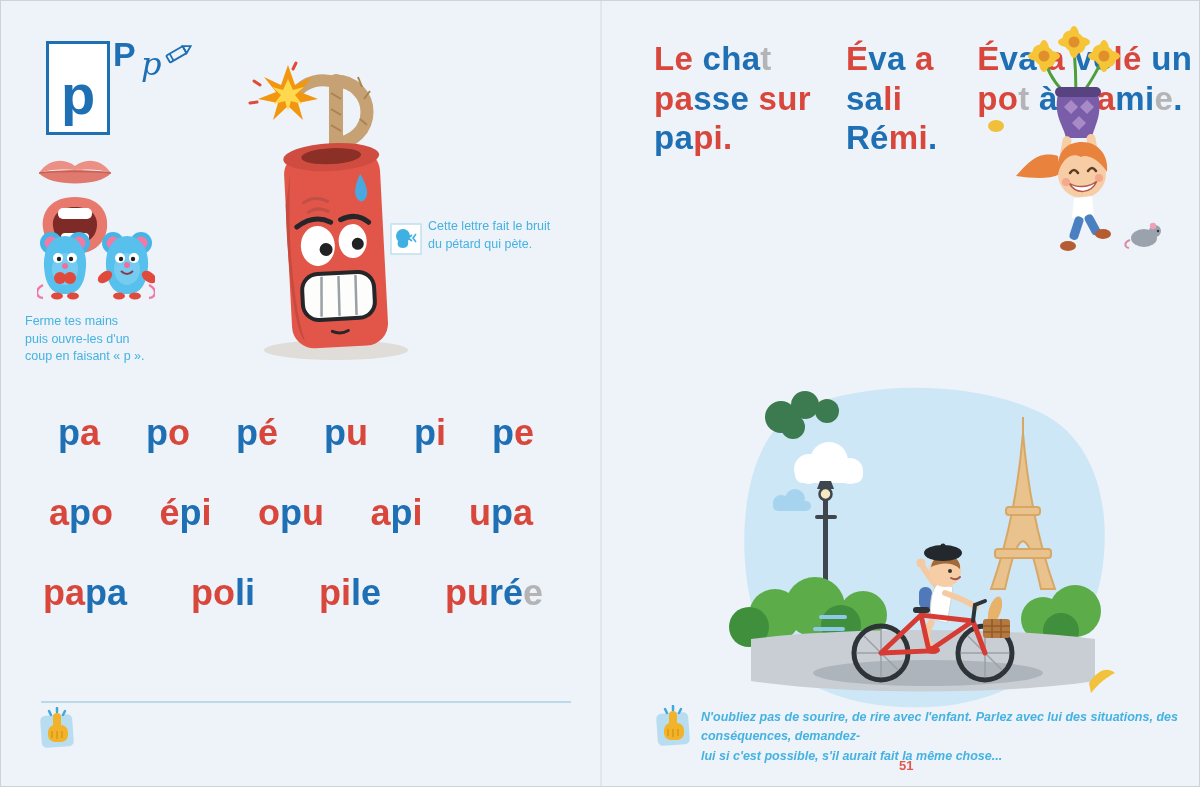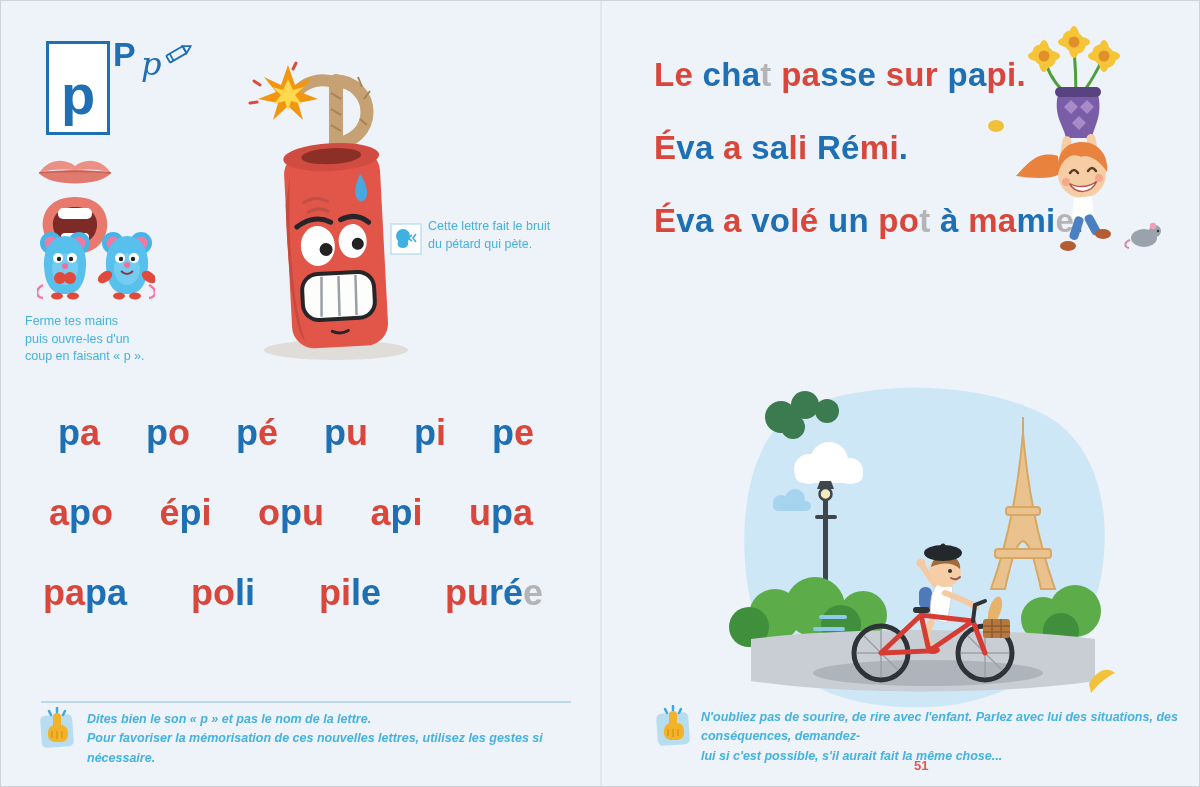--- a/index.html
+++ b/index.html
@@ -26,32 +26,32 @@
   .gesture-caption{left:24px;top:312px;width:145px;text-align:left;}
   .sound-note-text{left:427px;top:217px;width:160px;}
 
   
   .syll-row{display:flex;justify-content:space-between;font-weight:bold;font-size:36px;line-height:1.1;}
   .row1{left:57px;top:412px;width:476px;}
   .row2{left:48px;top:492px;width:484px;}
   .row3{left:42px;top:572px;width:500px;}
 
   
-  .sentences{left:653px;top:38px;display:flex;flex-direction:column;margin-top:16px;}
+  .sentences{left:653px;top:38px;display:flex;flex-direction:row;}
   .sentence{font-size:33px;font-weight:bold;line-height:1.2;height:73px;letter-spacing:.3px;}
 
   
   .rule{left:40px;top:700px;width:530px;height:2px;background:#bcd9ea;}
   .footnote{font-style:italic;font-size:12.5px;line-height:1.55;color:var(--caption-blue);
     white-space:pre-line;font-weight:bold;}
   .footnote-left{left:86px;top:709px;width:490px;}
   .footnote-right{left:700px;top:707px;width:485px;}
   .pagenum{font-size:13px;font-weight:bold;color:var(--page-number-red);}
   .pagenum-left{left:292px;top:757px;margin-top:40px;}
-  .pagenum-right{left:898px;top:757px;margin-left:15px;}
+  .pagenum-right{left:898px;top:757px;}
   .seam{left:599px;top:0;width:2px;height:787px;background:linear-gradient(90deg,#e3eaef,#dbe3e9);}
 </style>
 </head>
 <body>
 
 <div class="spread">
   <div class="abs seam"></div>
 
   <div class="abs letter-card">
     <span>p</span>
@@ -219,22 +219,20 @@
       <g stroke="#d89a15" stroke-width="1.5" fill="none">
           <path d="M15 24 v7 M20 24 v8 M25 24 v7"></path>
         </g>
       <g stroke="#3fa8dc" stroke-width="2.5" stroke-linecap="round">
           <line x1="12" y1="4" x2="14" y2="8"></line>
           <line x1="20" y1="1" x2="20" y2="5"></line>
           <line x1="28" y1="4" x2="26" y2="8"></line>
         </g>
     </svg>
   </div>
-  <div class="abs footnote footnote-left">Dites bien le son « p » et pas le nom de la lettre.
-Pour favoriser la mémorisation de ces nouvelles lettres, utilisez les gestes si nécessaire.</div>
   <div class="abs pagenum pagenum-left">50</div>
 
   <div class="abs sentences">
     <div class="sentence"><span class="seg-r">Le </span><span class="seg-b">cha</span><span class="seg-g">t </span><span class="seg-r">pa</span><span class="seg-b">sse </span><span class="seg-r">sur </span><span class="seg-b">pa</span><span class="seg-r">pi.</span></div>
     <div class="sentence"><span class="seg-r">É</span><span class="seg-b">va </span><span class="seg-r">a </span><span class="seg-b">sa</span><span class="seg-r">li </span><span class="seg-b">Ré</span><span class="seg-r">mi</span><span class="seg-b">.</span></div>
     <div class="sentence"><span class="seg-r">É</span><span class="seg-b">va </span><span class="seg-r">a </span><span class="seg-b">vo</span><span class="seg-r">lé </span><span class="seg-b">un </span><span class="seg-r">po</span><span class="seg-g">t </span><span class="seg-b">à </span><span class="seg-r">ma</span><span class="seg-b">mi</span><span class="seg-g">e</span><span class="seg-b">.</span></div>
   </div>
 
   <div class="abs" style="left:985px;top:25px;">
     <svg width="185" height="245" viewBox="0 0 185 245">

